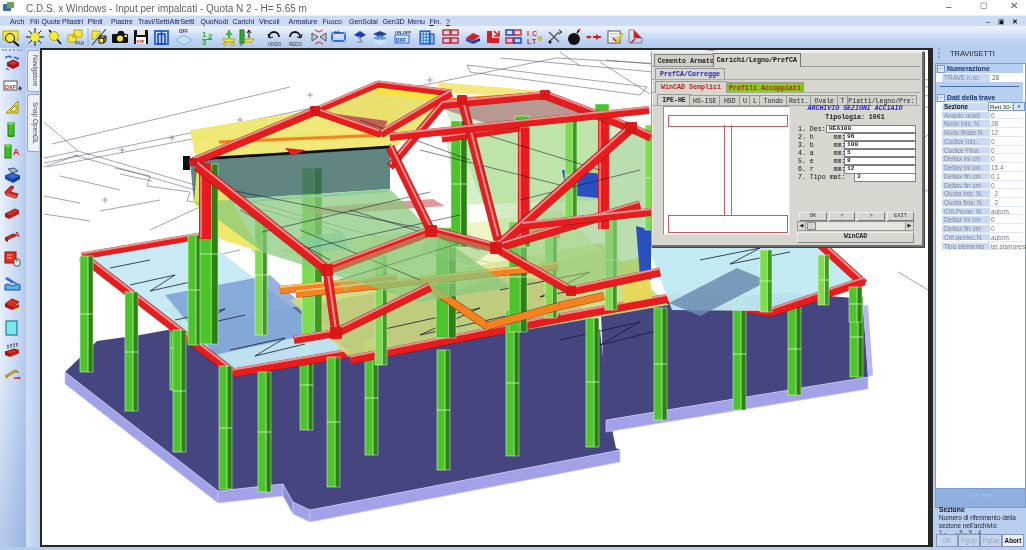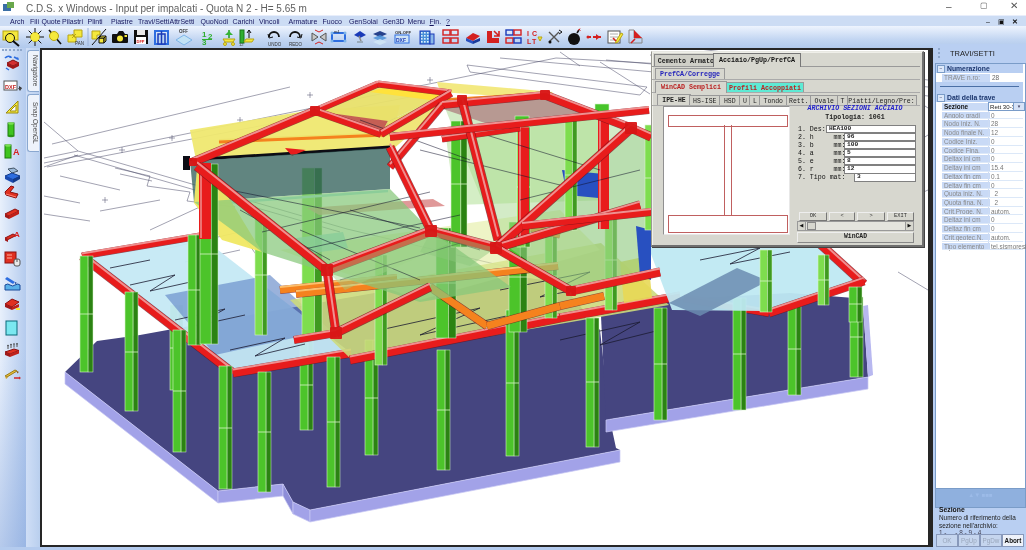--- a/index.html
+++ b/index.html
@@ -863,27 +863,27 @@
       <span style="position:absolute;left:3px;top:1px;width:20px;height:11px;background:#c5d5ee;border:1px solid #8899bb;font-size:6.3px;color:#99a6bb;text-align:center;line-height:11px;">OK</span>
       <span style="position:absolute;left:25px;top:1px;width:20px;height:11px;background:#c5d5ee;border:1px solid #8899bb;font-size:6.3px;color:#99a6bb;text-align:center;line-height:11px;">PgUp</span>
       <span style="position:absolute;left:47px;top:1px;width:20px;height:11px;background:#c5d5ee;border:1px solid #8899bb;font-size:6.3px;color:#99a6bb;text-align:center;line-height:11px;">PgDw</span>
       <span style="position:absolute;left:69px;top:1px;width:20px;height:11px;background:#eef2fa;border:1px solid #8899bb;font-size:6.3px;color:#111;font-weight:bold;text-align:center;line-height:11px;">Abort</span>
     </div>
 </div>
 
 <div class="abs" style="left:651px;top:51px;width:270px;height:193px;background:#d7d7cf;border-right:2px solid #6f6f6f;border-bottom:2px solid #6f6f6f;border-left:1px solid #9a9a92;border-top:1px solid #e8e8e2;box-shadow:1px 1px 0 #444, inset 1px 1px 0 #efefe9;">
 <div style="position:absolute;left:0px;top:1px;width:268px;height:13px;">
 <span style="position:absolute;left:2px;top:1px;width:59px;height:11px;background:#cfcfc7;border:1px solid #888;border-bottom:none;font-family:Liberation Mono,monospace;font-size:6.7px;font-weight:bold;color:#222;text-align:right;line-height:12px;">Cemento Armato</span>
-<span style="position:absolute;left:61px;top:0px;width:86px;height:13px;background:#d7d7cf;border:1px solid #777;border-bottom:none;font-family:Liberation Mono,monospace;font-size:6.7px;font-weight:bold;color:#111;text-align:center;line-height:13px;z-index:2;">Acciaio/PgUp/PrefCA</span>
+<span style="position:absolute;left:61px;top:0px;width:86px;height:13px;background:#d7d7cf;border:1px solid #777;border-bottom:none;font-family:Liberation Mono,monospace;font-size:6.7px;font-weight:bold;color:#111;text-align:center;line-height:13px;z-index:2;">Carichi/Legno/PrefCA</span>
 <div style="position:absolute;left:0;top:13px;width:268px;height:1px;background:#999;"></div>
 </div>
 <span style="position:absolute;left:3px;top:16px;width:68px;height:11px;background:#d7d7cf;border:1px solid #999;border-bottom:none;font-family:Liberation Mono,monospace;font-size:6.7px;font-weight:bold;color:#2222bb;text-align:center;line-height:11px;">PrefCA/Corregge</span>
 <div style="position:absolute;left:0;top:27px;width:268px;height:1px;background:#aaa;"></div>
 <span style="position:absolute;left:3px;top:29px;width:70px;height:11px;background:#d7d7cf;border:1px solid #999;border-bottom:none;font-family:Liberation Mono,monospace;font-size:6.7px;font-weight:bold;color:#bb2222;text-align:center;line-height:11px;z-index:2;">WinCAD Semplici</span>
-<span style="position:absolute;left:74px;top:30px;width:76px;height:10px;background:#5eead4;border:1px solid #999;border-bottom:none;font-family:Liberation Mono,monospace;font-size:6.7px;font-weight:bold;color:#bb2222;text-align:center;line-height:10px;">Profili Accoppiati</span>
+<span style="position:absolute;left:74px;top:30px;width:76px;height:10px;background:#84cc16;border:1px solid #999;border-bottom:none;font-family:Liberation Mono,monospace;font-size:6.7px;font-weight:bold;color:#bb2222;text-align:center;line-height:10px;">Profili Accoppiati</span>
 <div style="position:absolute;left:0;top:40px;width:268px;height:1px;background:#aaa;"></div>
 <span style="position:absolute;left:5.0px;top:42px;width:32.0px;height:11px;background:#d7d7cf;border:1px solid #999;border-bottom:none;font-family:Liberation Mono,monospace;font-size:6.5px;font-weight:bold;color:#222;text-align:center;line-height:11px;overflow:hidden;white-space:nowrap;">IPE-HE</span>
 <span style="position:absolute;left:37.0px;top:43px;width:29.5px;height:10px;background:#d3d3cb;border:1px solid #999;border-bottom:none;font-family:Liberation Mono,monospace;font-size:6.5px;color:#222;text-align:center;line-height:11px;overflow:hidden;white-space:nowrap;">HS-ISE</span>
 <span style="position:absolute;left:66.5px;top:43px;width:20.5px;height:10px;background:#d3d3cb;border:1px solid #999;border-bottom:none;font-family:Liberation Mono,monospace;font-size:6.5px;color:#222;text-align:center;line-height:11px;overflow:hidden;white-space:nowrap;">HSD</span>
 <span style="position:absolute;left:87.0px;top:43px;width:10.0px;height:10px;background:#d3d3cb;border:1px solid #999;border-bottom:none;font-family:Liberation Mono,monospace;font-size:6.5px;color:#222;text-align:center;line-height:11px;overflow:hidden;white-space:nowrap;">U</span>
 <span style="position:absolute;left:97.0px;top:43px;width:10.0px;height:10px;background:#d3d3cb;border:1px solid #999;border-bottom:none;font-family:Liberation Mono,monospace;font-size:6.5px;color:#222;text-align:center;line-height:11px;overflow:hidden;white-space:nowrap;">L</span>
 <span style="position:absolute;left:107.0px;top:43px;width:26.5px;height:10px;background:#d3d3cb;border:1px solid #999;border-bottom:none;font-family:Liberation Mono,monospace;font-size:6.5px;color:#222;text-align:center;line-height:11px;overflow:hidden;white-space:nowrap;">Tondo</span>
 <span style="position:absolute;left:133.5px;top:43px;width:24.5px;height:10px;background:#d3d3cb;border:1px solid #999;border-bottom:none;font-family:Liberation Mono,monospace;font-size:6.5px;color:#222;text-align:center;line-height:11px;overflow:hidden;white-space:nowrap;">Rett.</span>
 <span style="position:absolute;left:158.0px;top:43px;width:26.5px;height:10px;background:#d3d3cb;border:1px solid #999;border-bottom:none;font-family:Liberation Mono,monospace;font-size:6.5px;color:#222;text-align:center;line-height:11px;overflow:hidden;white-space:nowrap;">Ovale</span>
 <span style="position:absolute;left:184.5px;top:43px;width:10.0px;height:10px;background:#d3d3cb;border:1px solid #999;border-bottom:none;font-family:Liberation Mono,monospace;font-size:6.5px;color:#222;text-align:center;line-height:11px;overflow:hidden;white-space:nowrap;">T</span>

